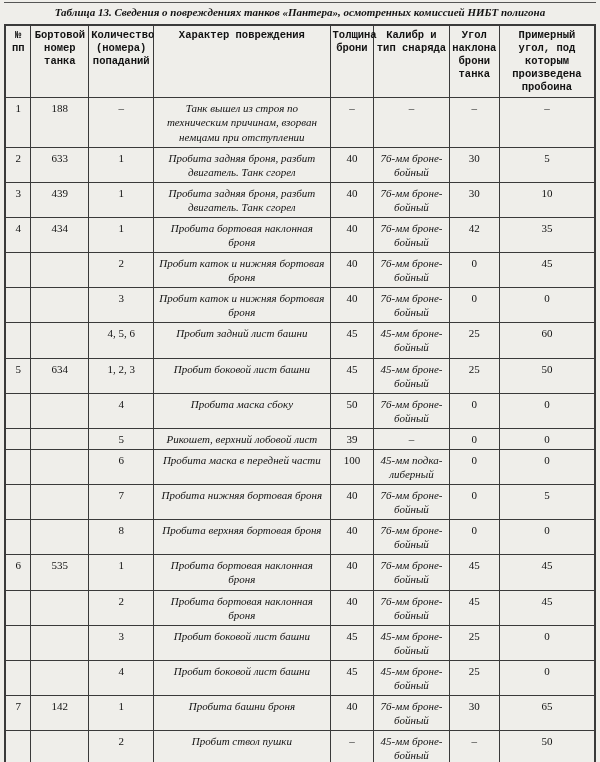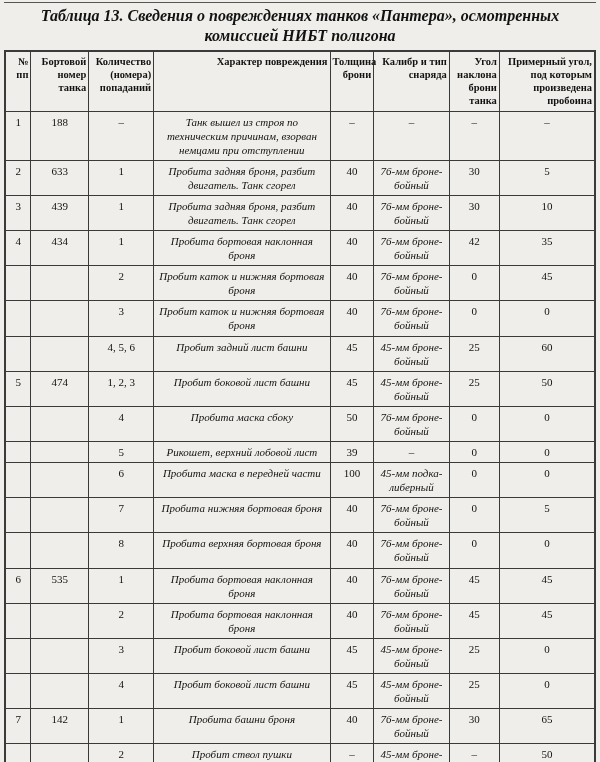--- a/index.html
+++ b/index.html
@@ -19,44 +19,45 @@
   }
   .top-rule {
     border-top: 1px solid #555;
     margin: 0 0 3px 0;
     height: 0;
   }
   .title {
     text-align: center;
     font-weight: bold;
     font-style: italic;
-    font-size: 16px;
+    font-size: 11px;
     line-height: 1.25;
     margin: 2px 6px 4px 6px;
   }
   table {
     width: 100%;
     border-collapse: collapse;
     table-layout: fixed;
     background: transparent;
   }
   table, th, td {
     border: 1px solid #3a3a3a;
   }
   table {
     border-width: 2px;
   }
   th {
     font-weight: bold;
     font-size: 10.5px;
     line-height: 1.25;
     vertical-align: top;
-    text-align: right;
+    text-align: center;
     padding: 3px 2px;
     background: transparent;
+    font-family: Liberation Mono, monospace;
   }
   td {
     font-size: 11px;
     line-height: 1.28;
     vertical-align: top;
     padding: 3px 4px;
   }
   td.center { text-align: center; padding: 3px 2px; }
   td.left   { text-align: center; font-style: italic; }
   col.c1 { width: 4.4%; }
@@ -167,21 +168,21 @@
           <td class="center"></td>
           <td class="center">4, 5, 6</td>
           <td class="left">Пробит задний лист башни</td>
           <td class="center">45</td>
           <td class="left">45-мм броне-бойный</td>
           <td class="center">25</td>
           <td class="center">60</td>
         </tr>
         <tr>
           <td class="center">5</td>
-          <td class="center">474</td>
+          <td class="center">634</td>
           <td class="center">1, 2, 3</td>
           <td class="left">Пробит боковой лист башни</td>
           <td class="center">45</td>
           <td class="left">45-мм броне-бойный</td>
           <td class="center">25</td>
           <td class="center">50</td>
         </tr>
         <tr>
           <td class="center"></td>
           <td class="center"></td>

